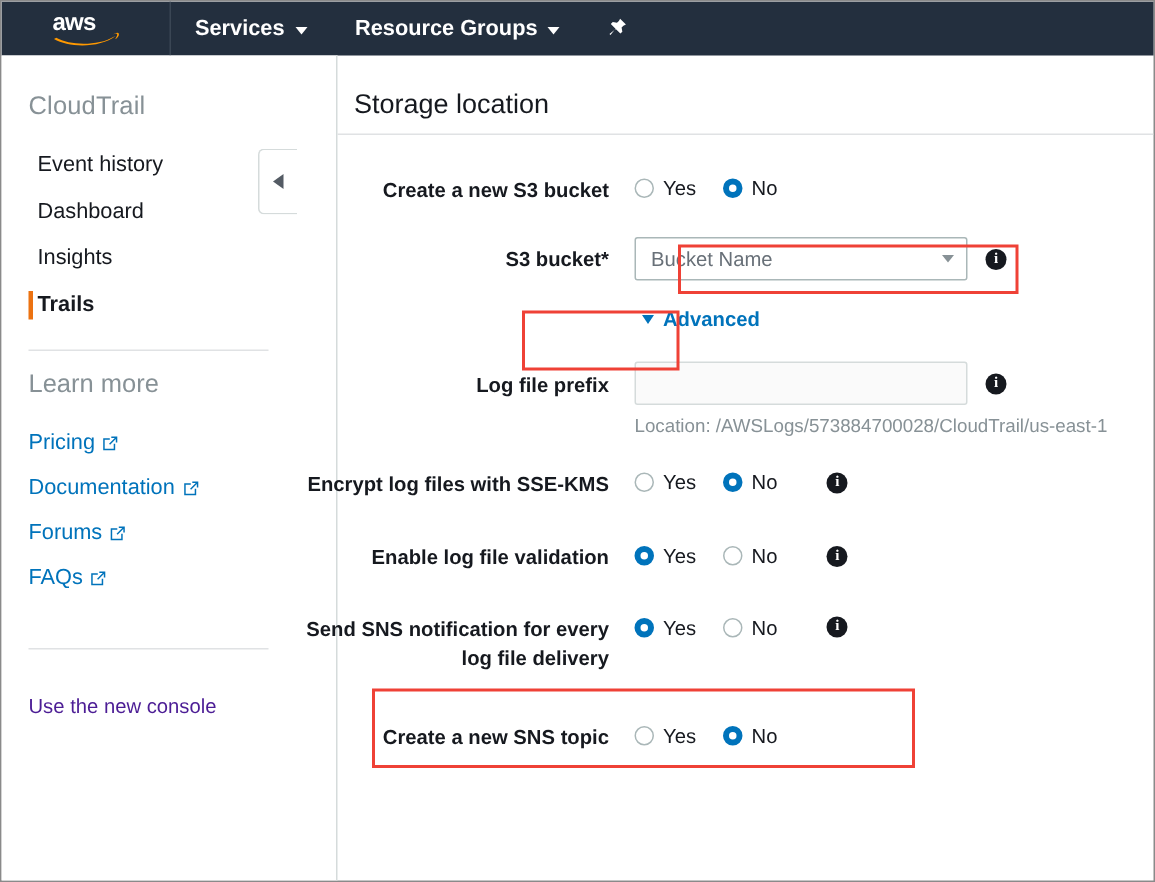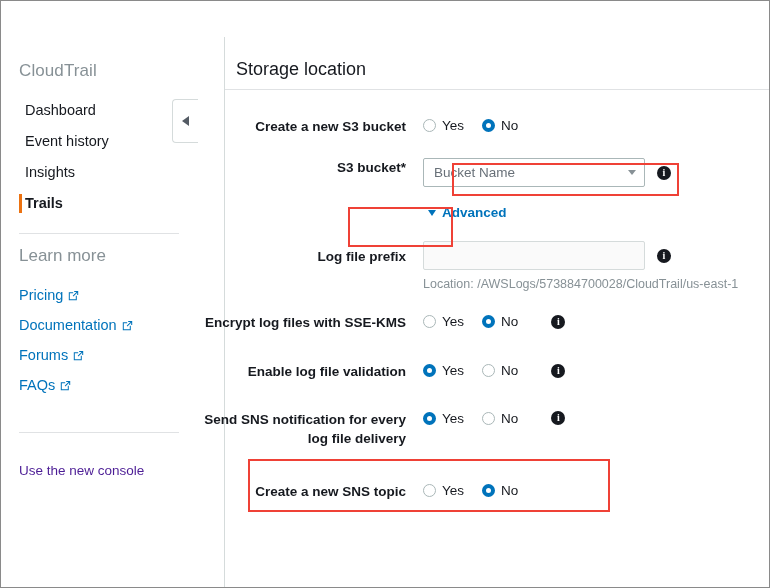--- a/index.html
+++ b/index.html
@@ -345,32 +345,55 @@
     box-sizing: border-box;
     pointer-events: none;
     z-index: 4;
   }
 </style>
 </head>
 <body>
 
 <div class="page">
 
+  <div class="topnav">
+    <div class="aws-logo">
+      <svg width="46" height="26" viewBox="0 0 46 26">
+        <text x="1" y="14" fill="#ffffff" font-family="Liberation Sans, sans-serif" font-size="16" font-weight="bold" letter-spacing="-0.5">aws</text>
+        <path d="M2 20 C12 26, 33 26, 43 18 L41.5 18.6 C32 24.5, 12.5 24.5, 3.5 19.2 Z" fill="#ff9900"></path>
+        <path d="M41 17.2 C43.2 15.8, 44.6 16.1, 44 17.9 C43.6 19.1, 42.6 20.2, 42.6 20.2 C44.6 19.4, 45.6 17.3, 45.2 16.3 C44.8 15.3, 42.6 15.8, 41 17.2 Z" fill="#ff9900"></path>
+      </svg>
+    </div>
+    <div class="nav-sep"></div>
+    <div class="nav-item">
+      <span>Services</span>
+      <span class="caret-down"></span>
+    </div>
+    <div class="nav-item">
+      <span>Resource Groups</span>
+      <span class="caret-down"></span>
+    </div>
+    <div class="pin-wrap">
+      <svg width="16" height="16" viewBox="0 0 16 16">
+        <path d="M10.4 1.5 L14.3 5.4 L12.6 6.1 L11.4 7.3 L11.9 10.1 L10.6 11.4 L7.3 8.1 L4.0 12.3 L3.3 11.6 L7.5 8.3 L4.2 5.0 L5.5 3.7 L8.3 4.2 L9.6 3.0 Z" fill="#ffffff"></path>
+      </svg>
+    </div>
+  </div>
 
   <div class="body-area">
 
     <div class="sidebar">
       <div class="sidebar-title">CloudTrail</div>
 
       <div class="nav-list">
         <a class="nav-link">
+          <span>Event history</span>
+        </a>
+        <a class="nav-link">
           <span>Dashboard</span>
-        </a>
-        <a class="nav-link">
-          <span>Event history</span>
         </a>
         <a class="nav-link">
           <span>Insights</span>
         </a>
         <a class="nav-link selected">
           <span>Trails</span>
         </a>
       </div>
 
       <div class="side-divider" id="divider-1"></div>
@@ -430,21 +453,21 @@
                 <span>Yes</span>
               </label>
               <label class="radio-opt">
                 <span class="radio on"></span>
                 <span>No</span>
               </label>
             </div>
           </div>
         </div>
 
-        <div class="frow" style="margin-top:22px; align-items:flex-start;">
+        <div class="frow" style="margin-top:22px; align-items:center;">
           <div class="flabel">S3 bucket*</div>
           <div class="fcontrol" style="align-items:center; gap:12px;">
             <div class="select-box">
               <span>Bucket Name</span>
               <span class="select-caret"></span>
             </div>
             <span class="info-icon">i</span>
           </div>
         </div>
 

